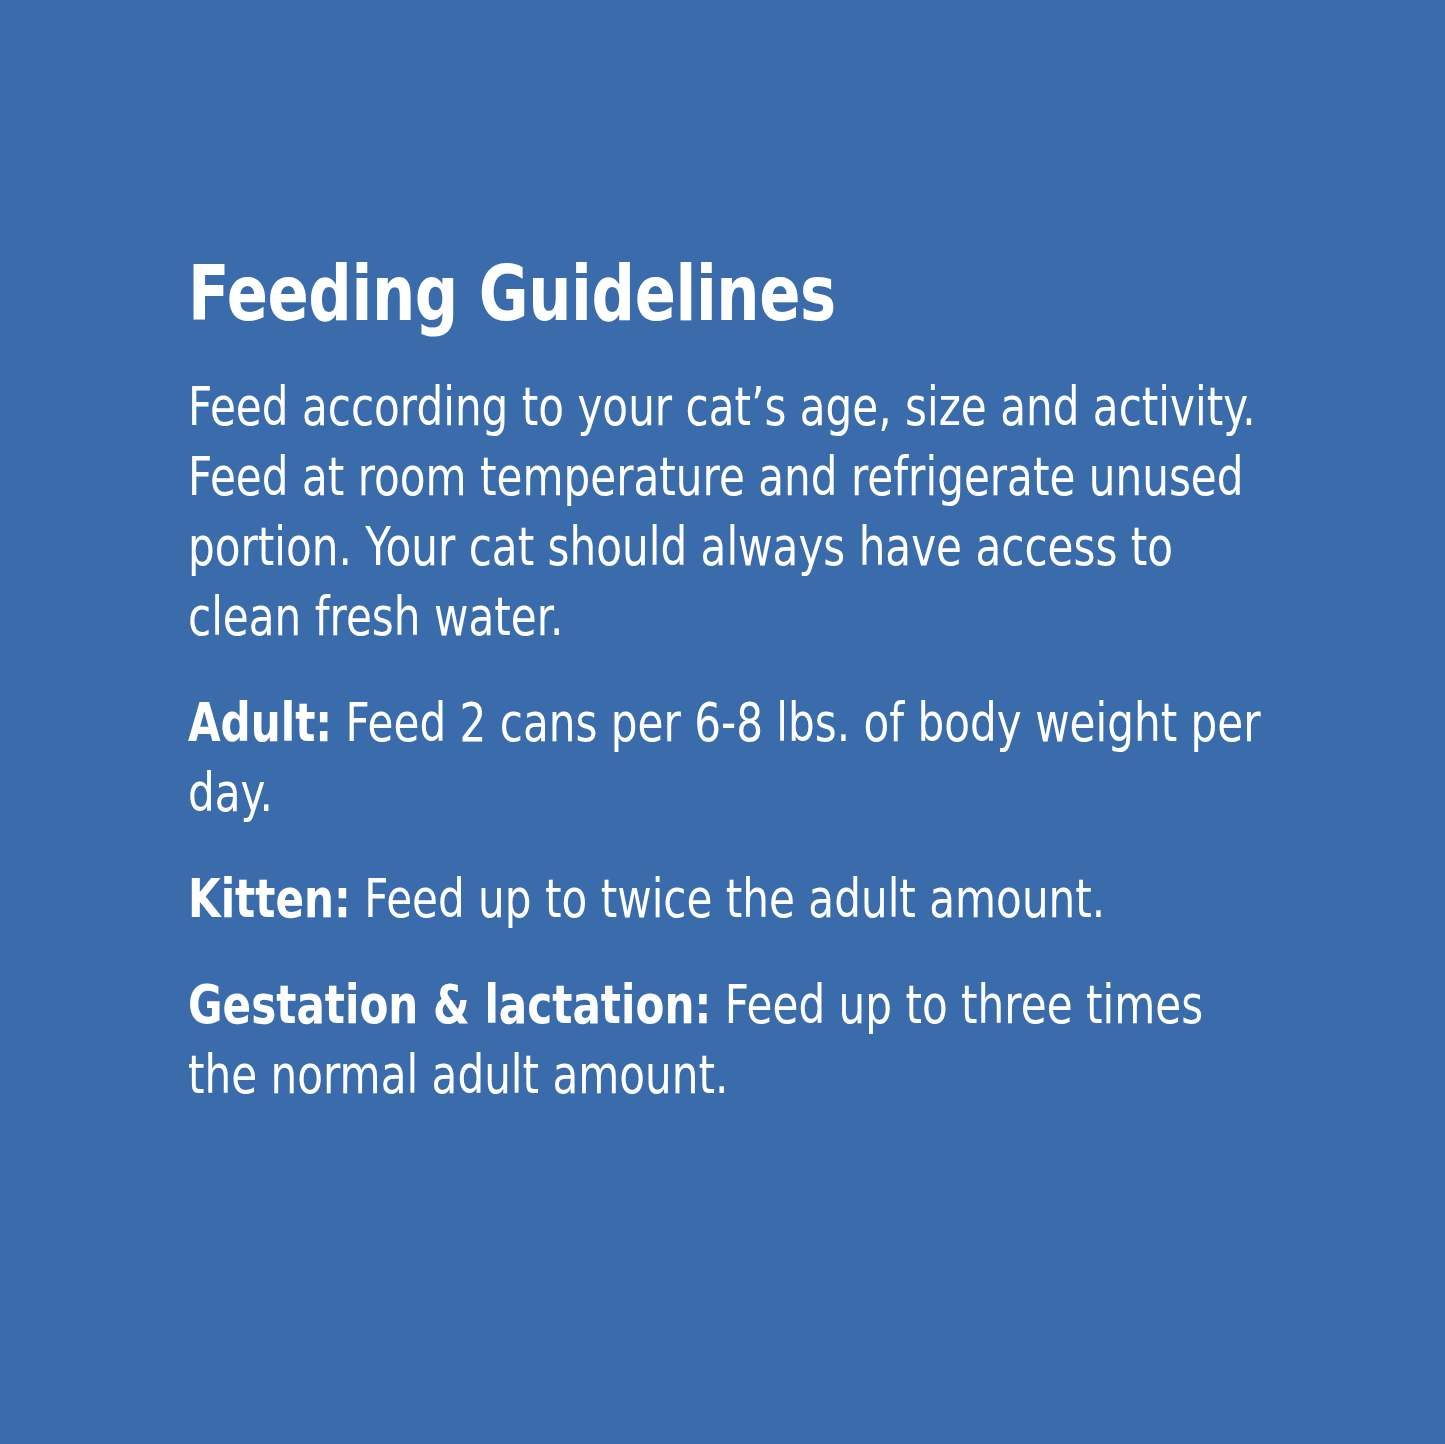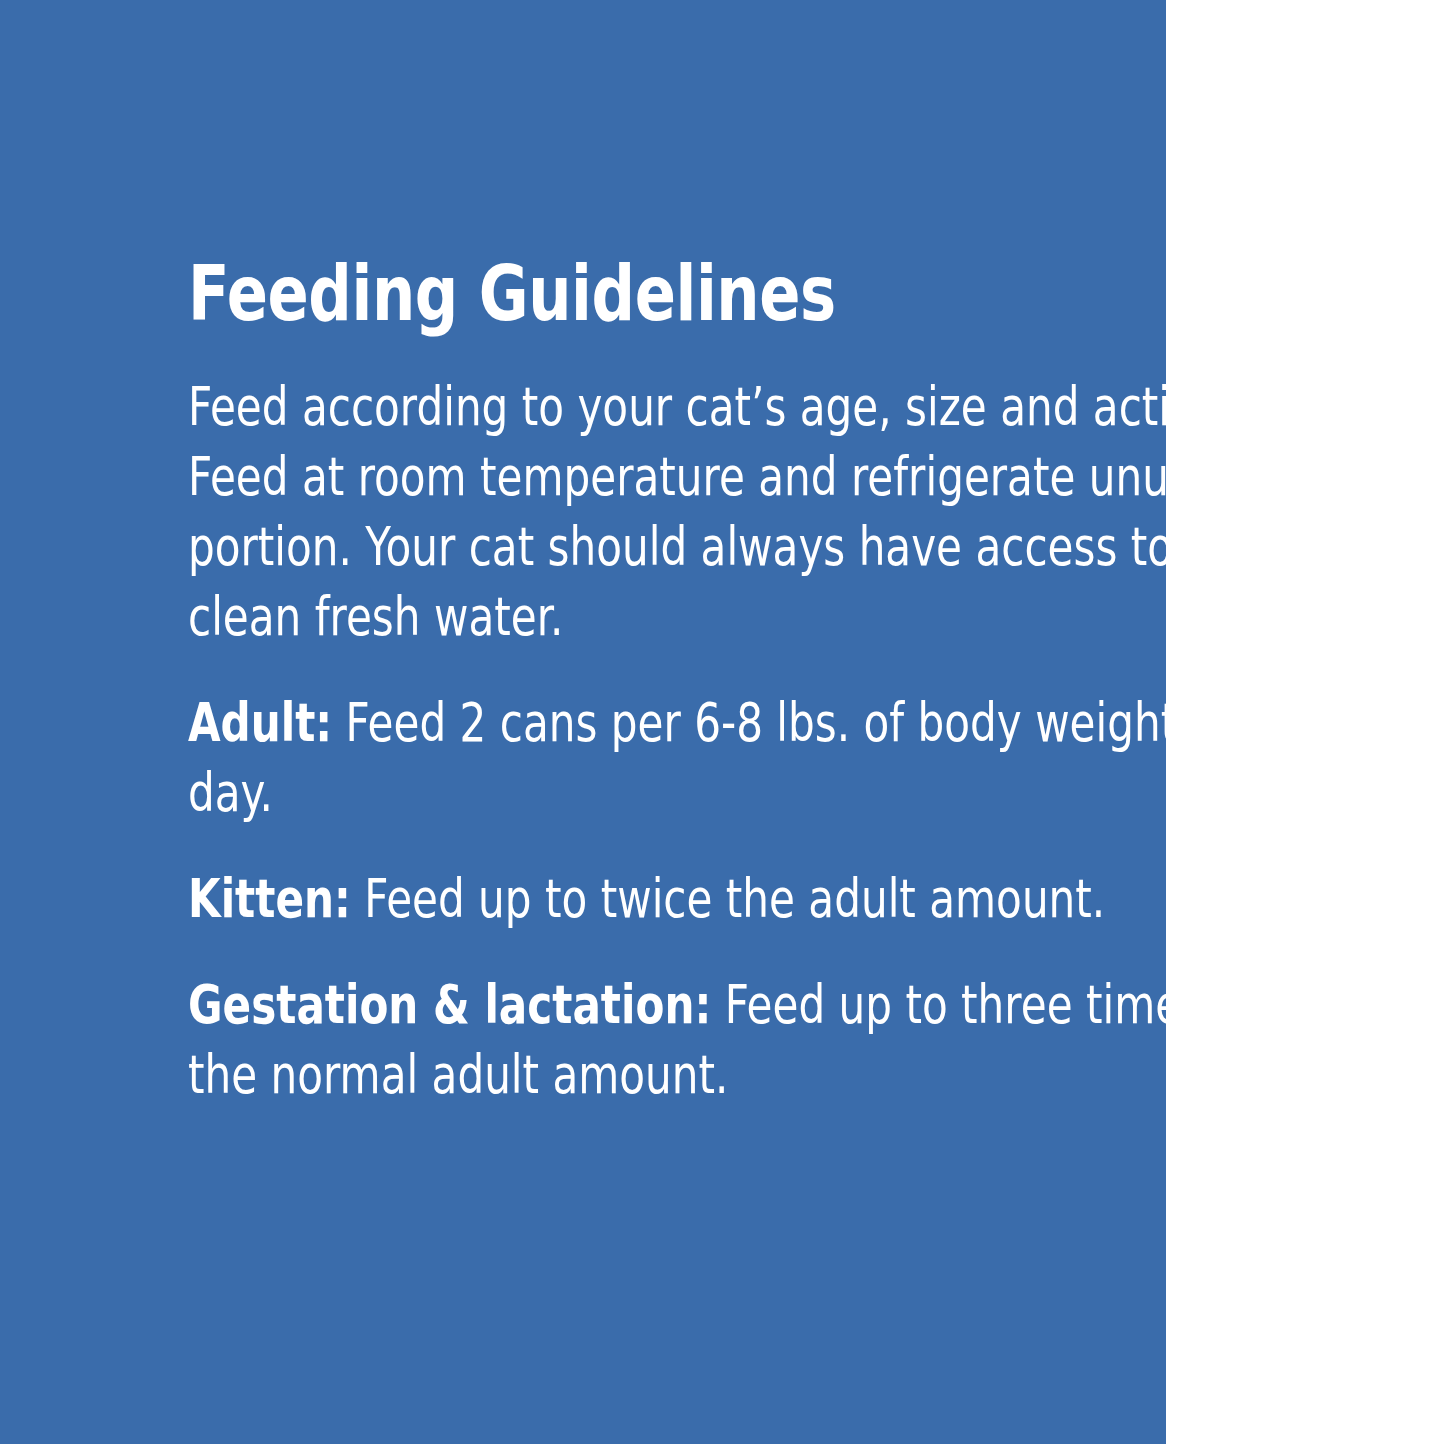--- a/index.html
+++ b/index.html
@@ -8,21 +8,21 @@
   }
   body {
     width: 1445px;
     height: 1444px;
     overflow: hidden;
     font-family: "Liberation Sans", sans-serif;
   }
 
   #panel {
     position: relative;
-    width: 1166px;
+    width: 1445px;
     height: 1444px;
     background: #3a6cab;
     box-sizing: border-box;
   }
 
   #content {
     position: absolute;
     left: 188px;
     top: 252px;
     width: 1078px;

